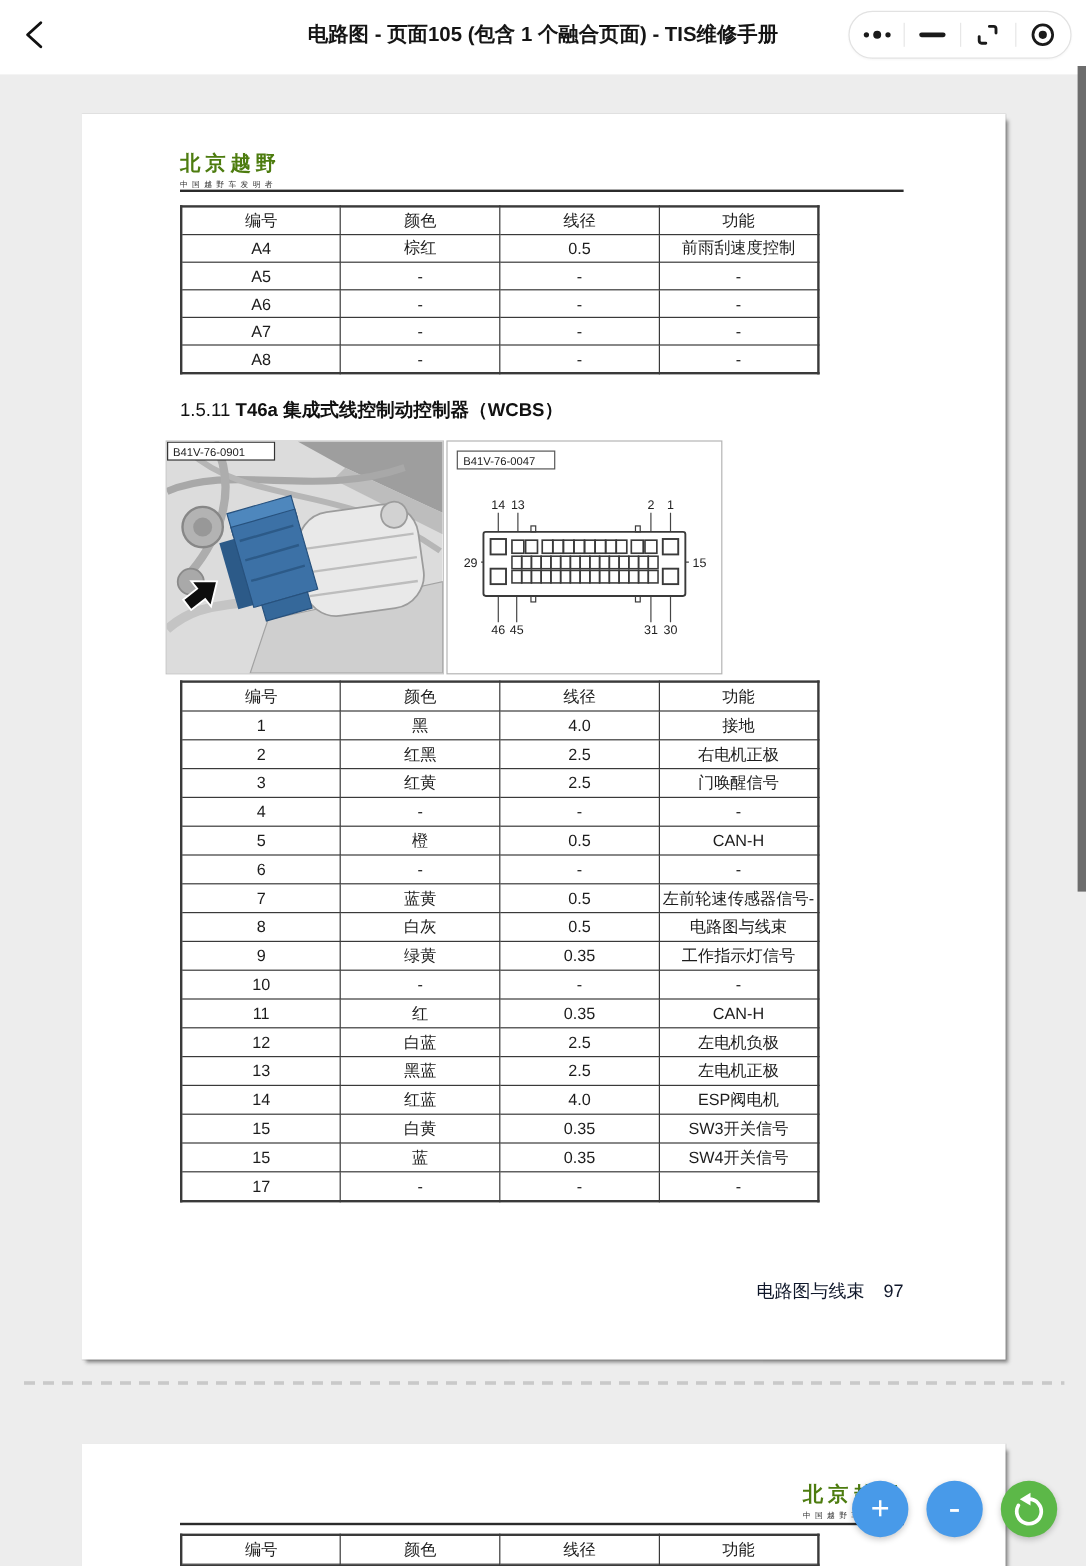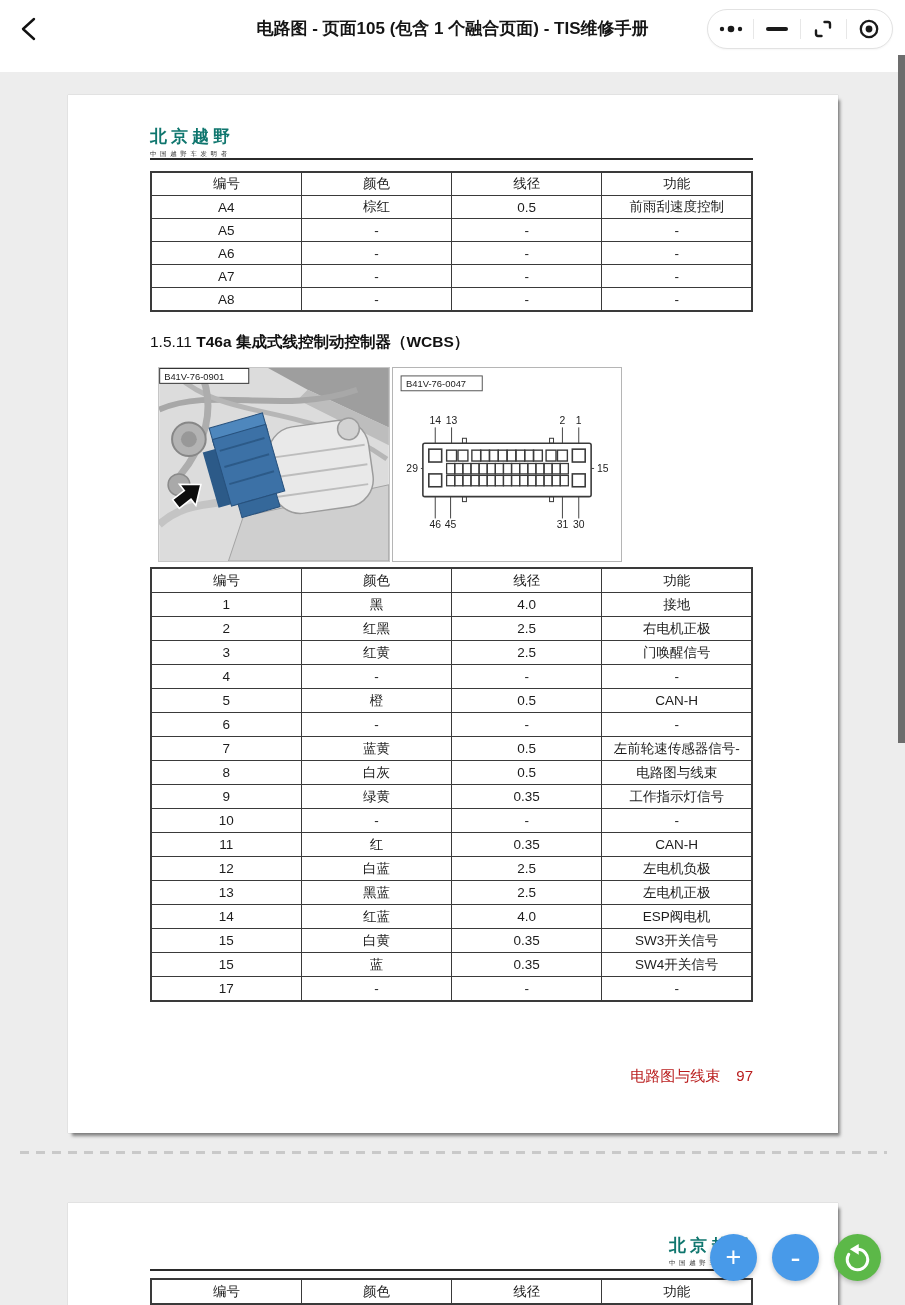--- a/index.html
+++ b/index.html
@@ -1,54 +1,54 @@
 <!DOCTYPE html>
 <html><head>
 <meta charset="utf-8">
 <style>
   html,body{margin:0;padding:0;}
   body{font-family:"Liberation Sans","DejaVu Sans",sans-serif;-webkit-font-smoothing:antialiased;}
   .screen{position:relative;width:905px;height:1305px;overflow:hidden;background:#ededed;}
 
   
-  .appbar{position:absolute;left:0;top:0;width:905px;height:72px;background:#ffffff;z-index:30;}
+  .appbar{position:absolute;left:0;top:0;width:905px;height:62px;background:#ffffff;z-index:30;}
   .back-btn{position:absolute;left:12px;top:11px;width:36px;height:36px;display:flex;align-items:center;justify-content:center;cursor:pointer;background:none;border:none;padding:0;}
   .appbar-title{position:absolute;left:50%;top:17px;transform:translateX(-50%);font-size:17px;font-weight:600;color:#151515;white-space:nowrap;}
   .capsule{position:absolute;right:12px;top:9px;width:184px;height:38px;background:#fff;border:1px solid #e2e2e2;border-radius:20px;display:flex;align-items:center;box-shadow:0 1px 2px rgba(0,0,0,0.04);}
   .capsule .seg{flex:1;display:flex;align-items:center;justify-content:center;height:100%;background:none;border:none;padding:0;cursor:pointer;}
   .capsule .divider{width:1px;height:20px;background:#e7e7e7;}
 
   
   .scroll-thumb{position:absolute;right:0;top:55px;width:7px;height:688px;background:#6d6d6d;z-index:40;}
 
   
   .page{position:absolute;left:68px;width:770px;background:#ffffff;box-shadow:3px 4px 3px -1px rgba(30,30,30,0.5),0 0 1px rgba(0,0,0,0.25);}
   .page1{top:95px;height:1038px;}
   .page2{top:1203px;height:420px;}
 
   .logo-block{position:absolute;}
-  .logo-name{font-size:17px;font-weight:800;letter-spacing:4px;color:#0f766e;line-height:1.1;}
+  .logo-name{font-size:17px;font-weight:800;letter-spacing:4px;color:#4d7c0f;line-height:1.1;}
   .logo-tagline{font-size:6.5px;letter-spacing:3.6px;color:#333;margin-top:3px;}
   .hrule{position:absolute;border-top:2px solid #2b2b2b;width:603px;left:82px;}
 
-  table.dtable{position:absolute;left:82px;width:603px;border-collapse:collapse;table-layout:fixed;font-size:13.5px;color:#1c1c1c;border:2px solid #3a3a3a;}
+  table.dtable{position:absolute;left:82px;width:533px;border-collapse:collapse;table-layout:fixed;font-size:13.5px;color:#1c1c1c;border:2px solid #3a3a3a;}
   table.dtable th,table.dtable td{border:1px solid #3a3a3a;text-align:center;vertical-align:middle;font-weight:400;padding:0;overflow:hidden;white-space:nowrap;}
   table.tblA th,table.tblA td{height:22px;}
   table.tblB th,table.tblB td{height:23px;}
   table.tblC th{height:23px;}
 
   .section-heading{position:absolute;left:82px;top:237px;font-size:15.5px;color:#111;white-space:nowrap;}
   .section-heading .h-num{font-weight:400;margin-top:39px;}
   .section-heading .h-main{font-weight:700;}
 
-  .figures{position:absolute;left:90px;top:272px;display:flex;}
+  .figures{position:absolute;left:70px;top:272px;display:flex;}
   .fig-photo{width:232px;height:195px;border:1px solid #c6c6c6;box-sizing:border-box;}
   .fig-connector{width:230px;height:195px;border:1px solid #b5b5b5;background:#fff;margin-left:2px;box-sizing:border-box;}
 
-  .page-footer{position:absolute;right:85px;top:972px;font-size:15px;color:#b91c1c;}
+  .page-footer{position:absolute;right:85px;top:972px;font-size:15px;color:#0f172a;}
   .page-footer .pageno{margin-left:16px;}
 
   .page-sep{position:absolute;left:20px;top:1151px;width:867px;height:3px;background:repeating-linear-gradient(to right,#c9c9c9 0 9px,transparent 9px 16px);}
 
   
   .fab{position:absolute;width:47px;height:47px;border-radius:50%;border:none;color:#fff;display:flex;align-items:center;justify-content:center;cursor:pointer;z-index:50;box-shadow:0 2px 5px rgba(0,0,0,0.22);padding:0;}
   .fab-plus{left:710px;top:1234px;background:#489ae9;font-size:27px;font-weight:400;}
   .fab-minus{left:772px;top:1234px;background:#489ae9;font-size:30px;font-weight:400;}
   .fab-rotate{left:834px;top:1234px;background:#5cb848;}
 

